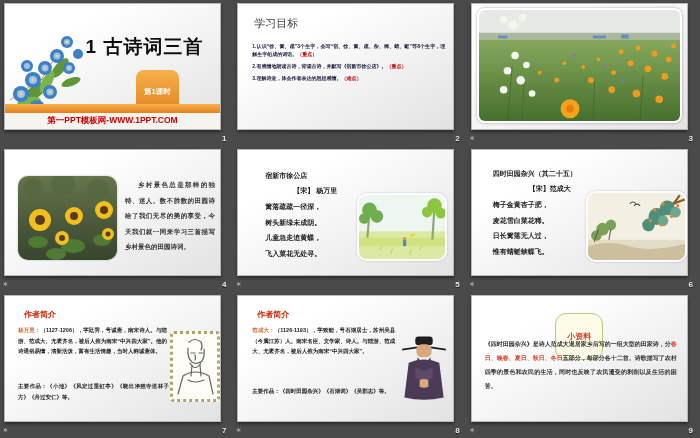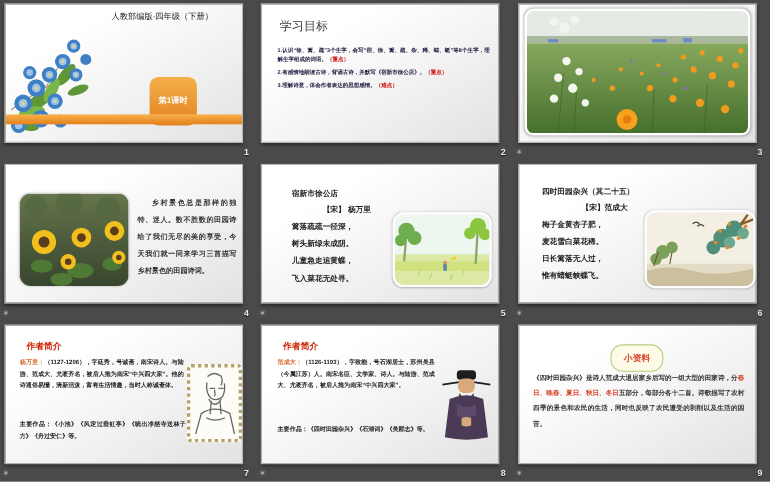--- a/index.html
+++ b/index.html
@@ -75,21 +75,21 @@
   .s8-works{left:14px;width:143px;top:90px;}
   .s7-portrait{position:absolute;left:165px;top:35px;width:50px;height:71px;background:#fdfcf6;
     border:3px dotted #b5a06a;border-radius:4px;box-sizing:border-box;}
   .s7-portrait svg{display:block;width:100%;height:100%;}
   .s8-portrait{position:absolute;left:162px;top:34px;width:48px;height:73px;}
   .s8-portrait svg{display:block;width:100%;height:100%;}
 
   
   .s9-badge{position:absolute;left:50%;transform:translateX(-50%);top:17px;
     border:1px solid #b8cc7a;background:#fdfbe8;color:#d9442c;font-size:8px;font-weight:bold;
-    padding:6px 11px;border-radius:11px;white-space:nowrap;}
+    padding:17px 11px;border-radius:11px;white-space:nowrap;}
   .s9-text{position:absolute;left:13px;right:10px;top:41px;font-size:6px;line-height:14px;
     color:#333;text-align:justify;font-weight:bold;text-indent:0;}
   .s9-red{color:#d9442c;}
 </style>
 </head>
 <body>
 
 <div class="canvas">
   <div class="grid">
 
@@ -140,23 +140,26 @@
             <circle cx="62" cy="22" r="1.2"></circle>
               <circle cx="52" cy="36" r="1.2"></circle>
             <circle cx="40" cy="48" r="1.2"></circle>
               <circle cx="28" cy="60" r="1.4"></circle>
             <circle cx="16" cy="74" r="1.4"></circle>
               <circle cx="32" cy="88" r="1.4"></circle>
             <circle cx="64" cy="48" r="1.1"></circle>
               <circle cx="45" cy="72" r="1.2"></circle>
           </g>
         </svg>
-        <div class="s1-header">人教部编版·四年级（下册）</div>
+        <div class="s1-title">1 古诗词三首</div>
         <div class="s1-badge">第1课时</div>
         <div class="s1-band"></div>
+        <div class="s1-strip">
+          <span class="s1-banner">第一PPT模板网-WWW.1PPT.COM</span>
+        </div>
       </div>
       <div class="slide-number">1</div>
     </div>
 
     <div class="cell">
       <div class="slide">
         <div class="s2-title">学习目标</div>
         <div class="s2-items">
           <p class="s2-item"><span>1.认识“徐、篱、疏”3个生字，会写“宿、徐、篱、疏、杂、稀、蜻、蜓”等8个生字，理解生字组成的词语。</span><span class="s2-tag">（重点）</span></p>
           <p class="s2-item"><span>2.有感情地朗读古诗，背诵古诗，并默写《宿新市徐公店》。</span><span class="s2-tag">（重点）</span></p>

